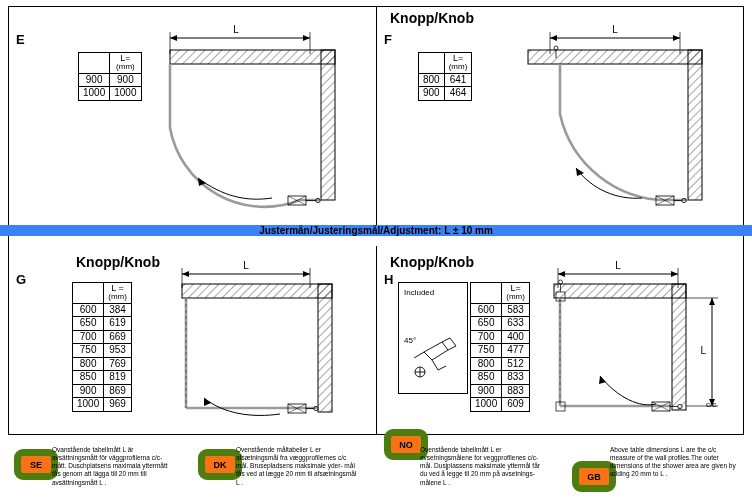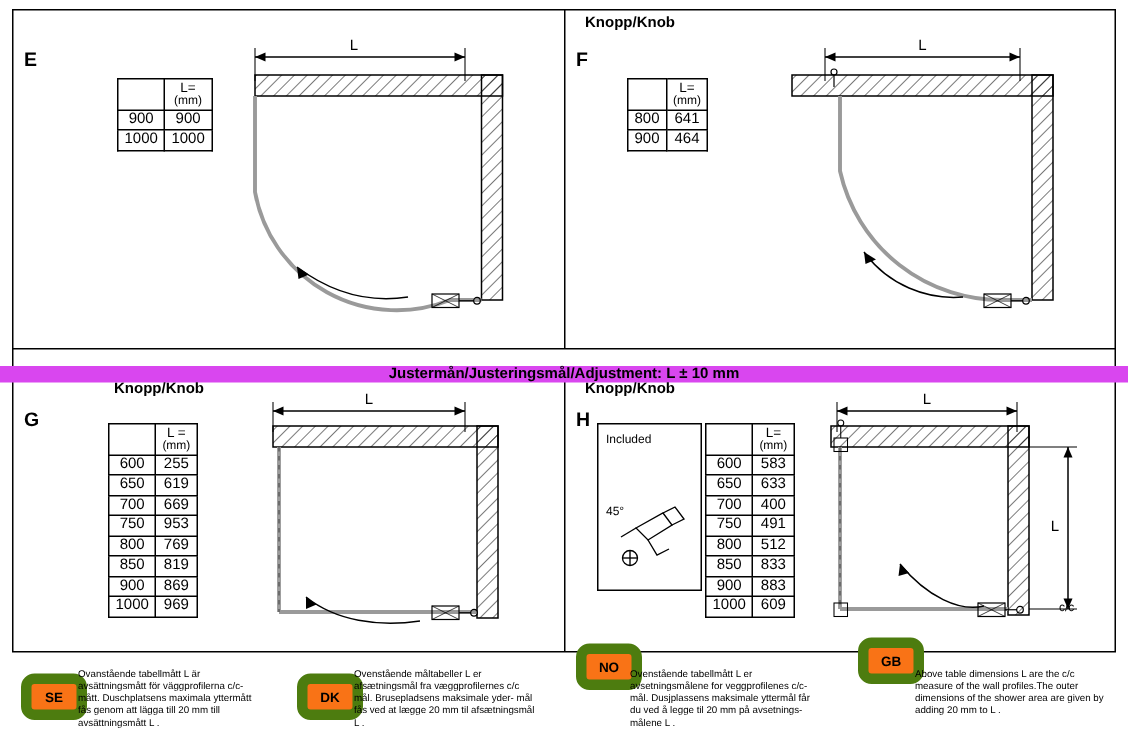--- a/index.html
+++ b/index.html
@@ -11,21 +11,21 @@
   .page{position:absolute;inset:0;}
 
   
   .hline{position:absolute;background:#000;height:1px;}
   .vline{position:absolute;background:#000;width:1px;}
 
   .panel-label{
     position:absolute;font-size:13px;font-weight:bold;
   }
   .knob-label{
-    position:absolute;font-size:10px;font-weight:bold;
+    position:absolute;font-size:14px;font-weight:bold;
   }
 
   
   table.dim{
     position:absolute;border-collapse:collapse;
     font-size:10px;background:#fff;
   }
   table.dim td{
     border:1px solid #000;padding:1px 4px;text-align:center;
     line-height:1.05;white-space:nowrap;
@@ -33,21 +33,21 @@
   table.dim td.hdr{font-size:9px;padding:1px 4px;}
   table.dim td.hdr span.sub{display:block;font-size:8px;}
 
   
   .svgwrap{position:absolute;}
   svg{display:block;overflow:visible;}
 
   
   .adjust{
     position:absolute;left:0;right:0;text-align:center;
-    font-size:10px;font-weight:bold;background:#d946ef;margin-top:19px;
+    font-size:10px;font-weight:bold;background:#3b82f6;
   }
 
   
   .note{
     position:absolute;font-size:6.5px;line-height:1.25;
   }
   .flag{
     position:absolute;width:30px;height:17px;border:7px solid #4d7c0f;
     border-radius:9px;font-size:9px;font-weight:bold;
     display:flex;align-items:center;justify-content:center;
@@ -190,21 +190,21 @@
   <div class="knob-label" style="left:76px;top:254px;">Knopp/Knob</div>
 
   <table class="dim" style="left:72px;top:282px;">
     <tbody>
         <tr>
       <td class="hdr" style="border-right:1px solid #000;">&nbsp;&nbsp;&nbsp;&nbsp;&nbsp;</td>
       <td class="hdr"><span>L =</span><span class="sub">(mm)</span></td>
     </tr>
     <tr>
           <td>600</td>
-          <td>255</td>
+          <td>384</td>
         </tr>
     <tr>
           <td>650</td>
           <td>619</td>
         </tr>
     <tr>
           <td>700</td>
           <td>669</td>
         </tr>
     <tr>
@@ -295,21 +295,21 @@
     <tr>
           <td>650</td>
           <td>633</td>
         </tr>
     <tr>
           <td>700</td>
           <td>400</td>
         </tr>
     <tr>
           <td>750</td>
-          <td>491</td>
+          <td>477</td>
         </tr>
     <tr>
           <td>800</td>
           <td>512</td>
         </tr>
     <tr>
           <td>850</td>
           <td>833</td>
         </tr>
     <tr>
@@ -378,16 +378,16 @@
 
   <div class="flag" style="left:14px;top:449px;">SE</div>
   <div class="note" style="left:52px;top:446px;width:118px;">Ovanstående tabellmått L är avsättningsmått för väggprofilerna c/c-mått. Duschplatsens maximala yttermått fås genom att lägga till 20 mm till avsättningsmått L .</div>
 
   <div class="flag" style="left:198px;top:449px;">DK</div>
   <div class="note" style="left:236px;top:446px;width:122px;">Ovenstående måltabeller L er afsætningsmål fra væggprofilernes c/c mål. Brusepladsens maksimale yder- mål fås ved at lægge 20 mm til afsætningsmål L .</div>
 
   <div class="flag" style="left:384px;top:429px;">NO</div>
   <div class="note" style="left:420px;top:446px;width:124px;">Ovenstående tabellmått L er avsetningsmålene for veggprofilenes c/c- mål. Dusjplassens maksimale yttermål får du ved å legge til 20 mm på avsetnings-målene L .</div>
 
-  <div class="flag" style="left:572px;top:425px;">GB</div>
+  <div class="flag" style="left:572px;top:461px;">GB</div>
   <div class="note" style="left:610px;top:446px;width:130px;">Above table dimensions L are the c/c measure of the wall profiles.The outer dimensions of the shower area are given by adding 20 mm to L .</div>
 
 </div>
 
 </body></html>

